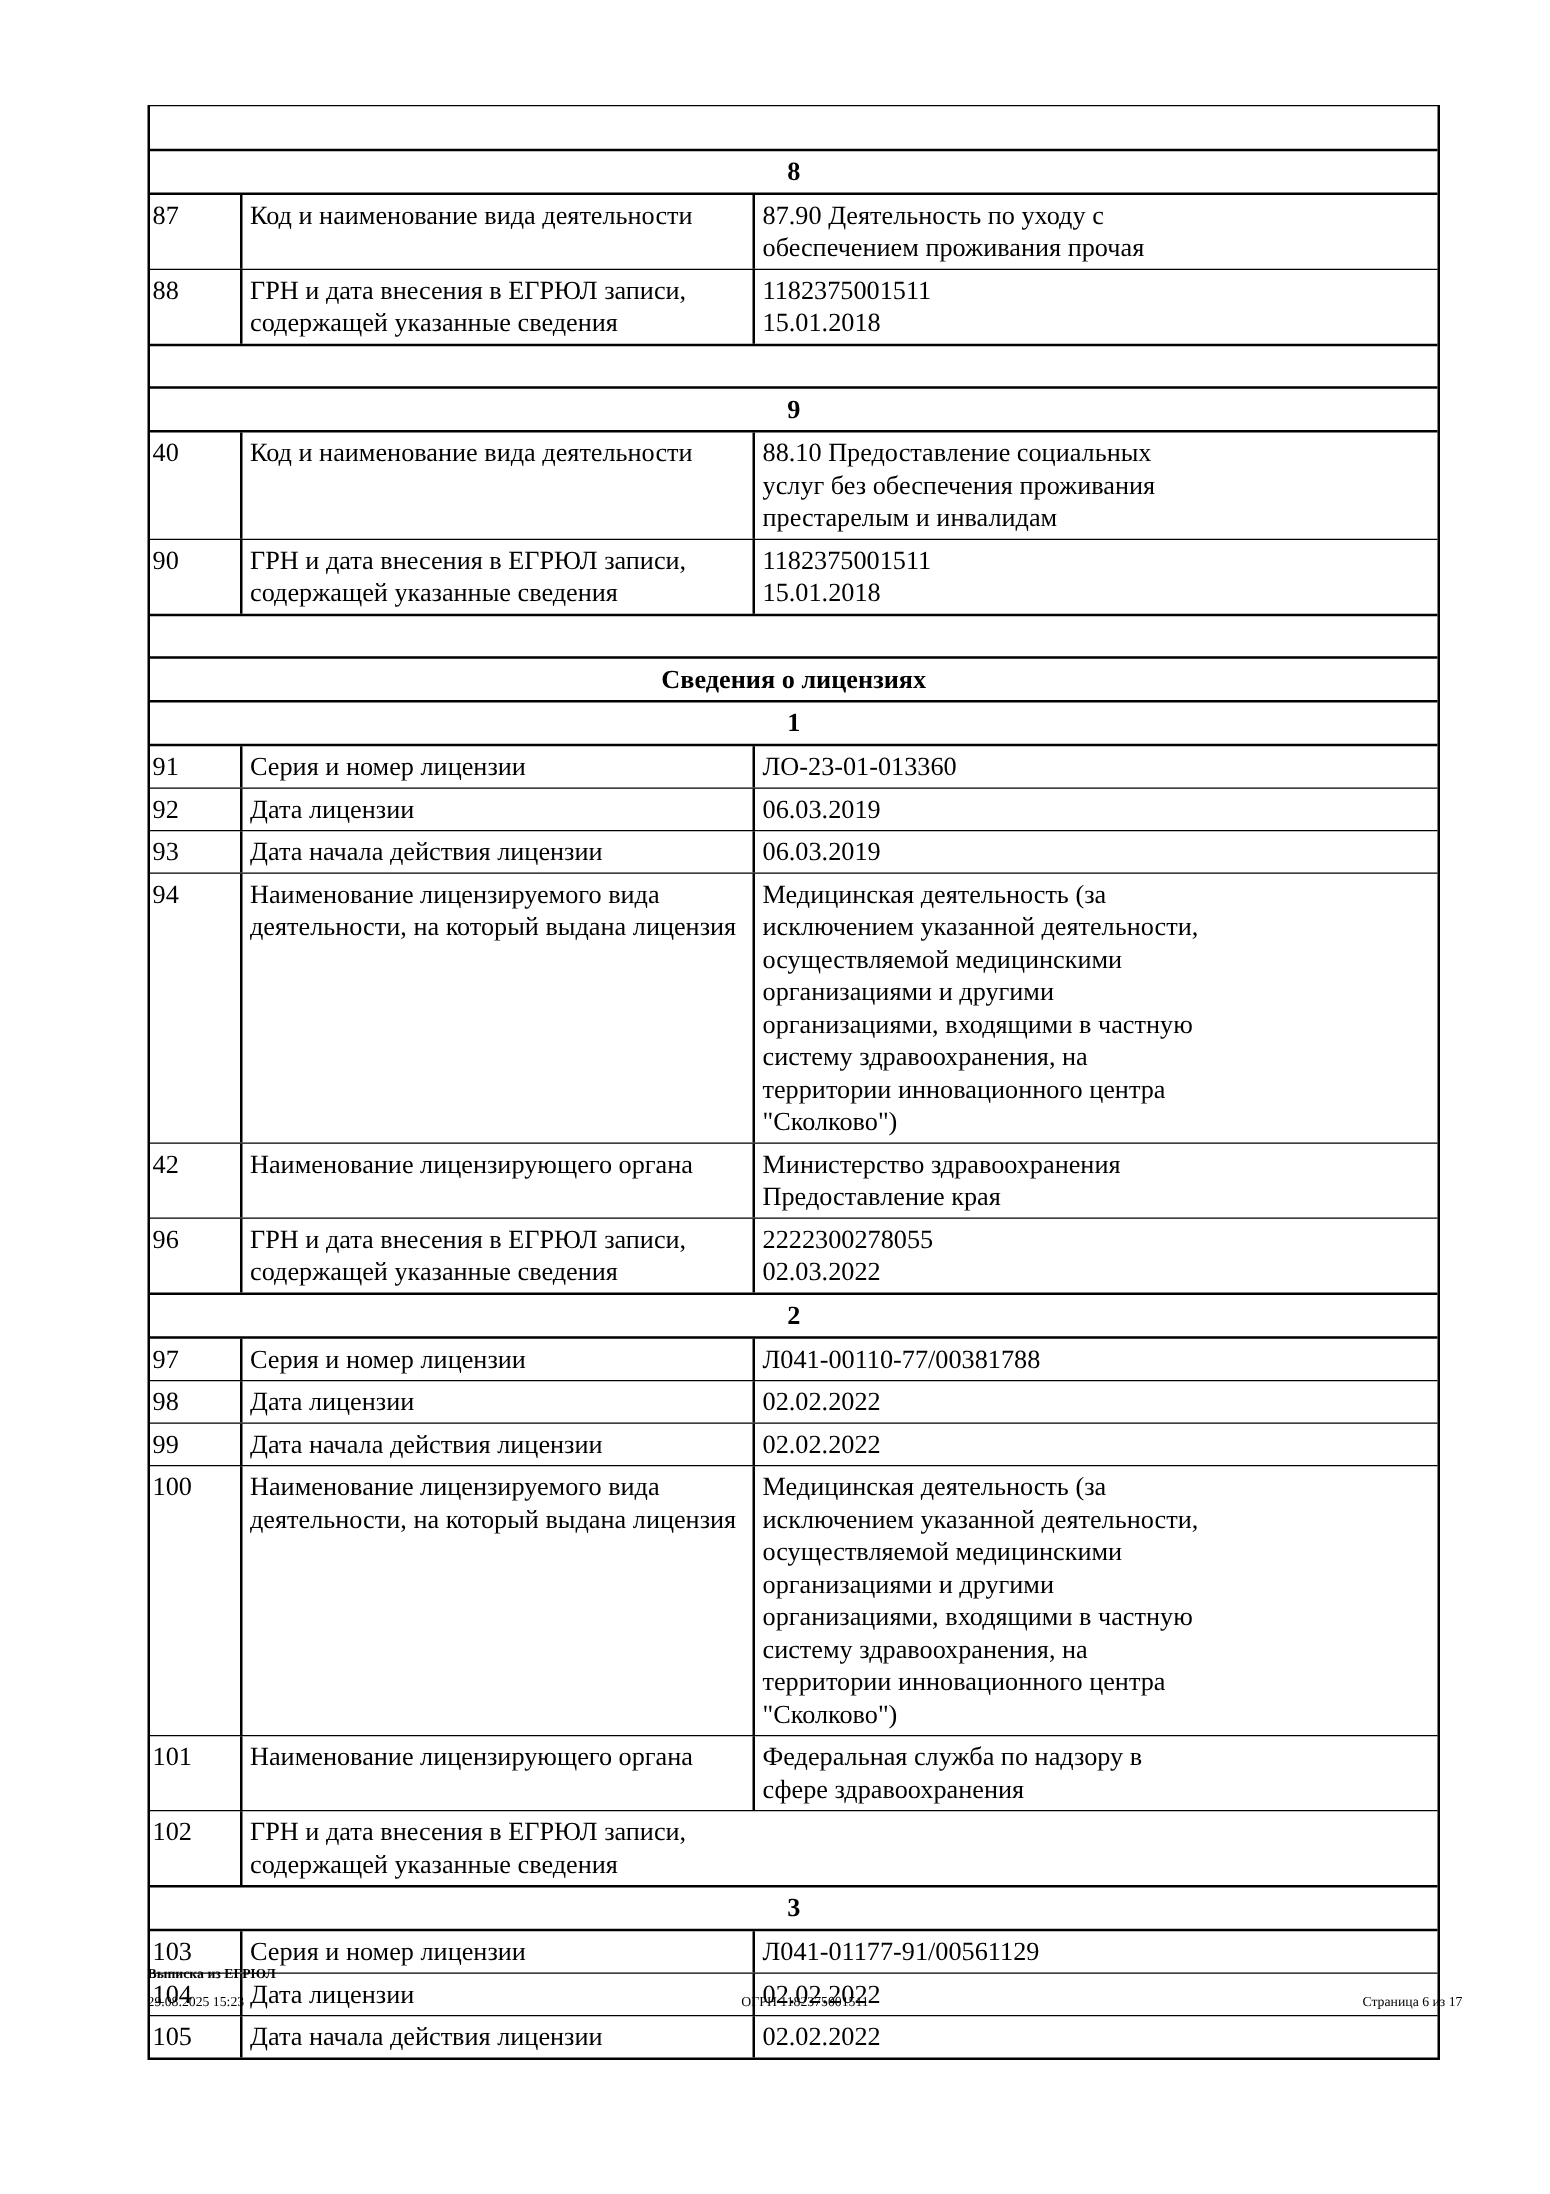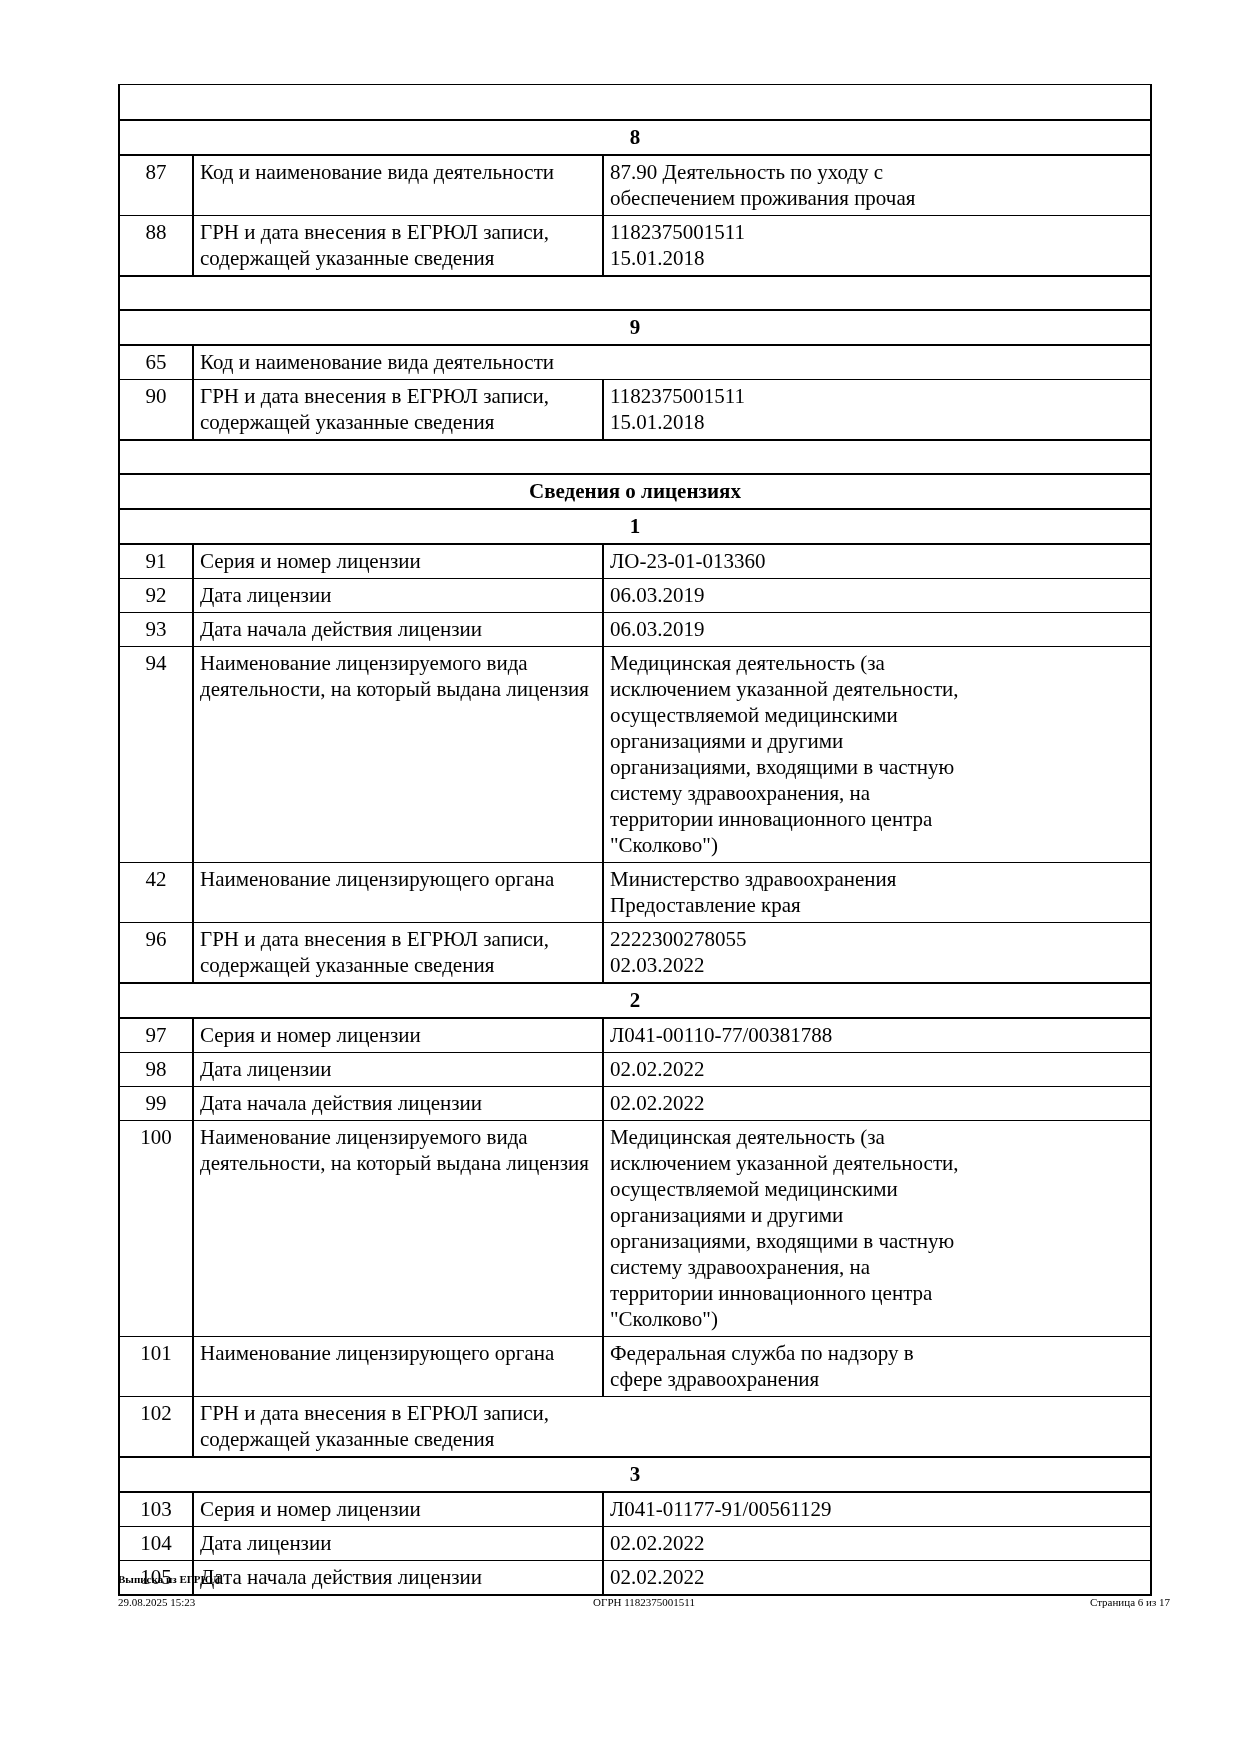--- a/index.html
+++ b/index.html
@@ -15,21 +15,21 @@
     font-size:21px; line-height:26px;
   }
   .row { display:flex; border-top:1px solid #000; box-sizing:border-box; }
   .row.first { border-top:none; }
   .row.bt2 { border-top:2px solid #000; }
   .spacer-row { height:34px; }
   .section-row, .title-row {
     display:block; text-align:center; font-weight:bold; padding:3px 4px 4px;
   }
   .c { box-sizing:border-box; padding:3px 6px 4px; }
-  .c-num { width:72px; flex:none; text-align:center; padding-left:2px; padding-right:2px; }
+  .c-num { width:72px; flex:none; text-align:left; padding-left:2px; padding-right:2px; }
   .c-label { width:410px; flex:none; border-left:2px solid #000; }
   .c-val { flex:1; border-left:2px solid #000; }
   .c-label .t { display:block; max-width:402px; }
   .c-val .t { display:block; max-width:358px; white-space:pre-line; }
   .footer {
     position:absolute; left:118px; top:1570px; width:1052px;
     font-size:11px; line-height:19px;
   }
   .f-title { font-weight:bold; }
   .f-line { position:relative; display:flex; justify-content:space-between; margin-top:4px; }
@@ -62,23 +62,26 @@
         <span class="t">1182375001511
 15.01.2018</span>
       </div>
   </div>
 
   <div class="row spacer-row bt2"></div>
 
   <div class="row section-row bt2">9</div>
 
   <div class="row bt2">
-    <div class="c c-num">65</div>
+    <div class="c c-num">40</div>
     <div class="c c-label">
         <span class="t">Код и наименование вида деятельности</span>
+      </div>
+    <div class="c c-val">
+        <span class="t">88.10 Предоставление социальных услуг без обеспечения проживания престарелым и инвалидам</span>
       </div>
   </div>
   <div class="row">
     <div class="c c-num">90</div>
     <div class="c c-label">
         <span class="t">ГРН и дата внесения в ЕГРЮЛ записи, содержащей указанные сведения</span>
       </div>
     <div class="c c-val">
         <span class="t">1182375001511
 15.01.2018</span>

